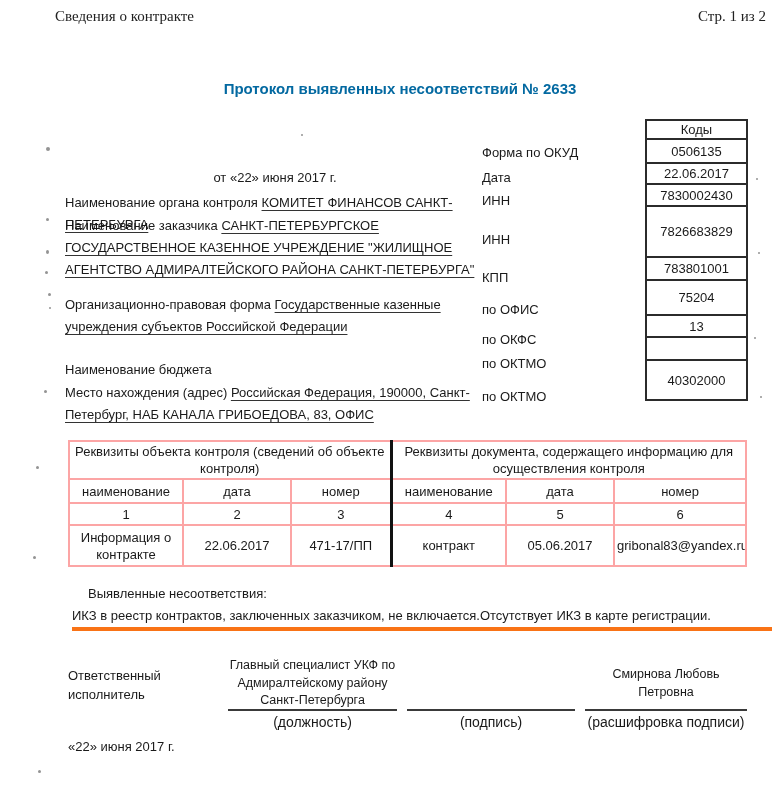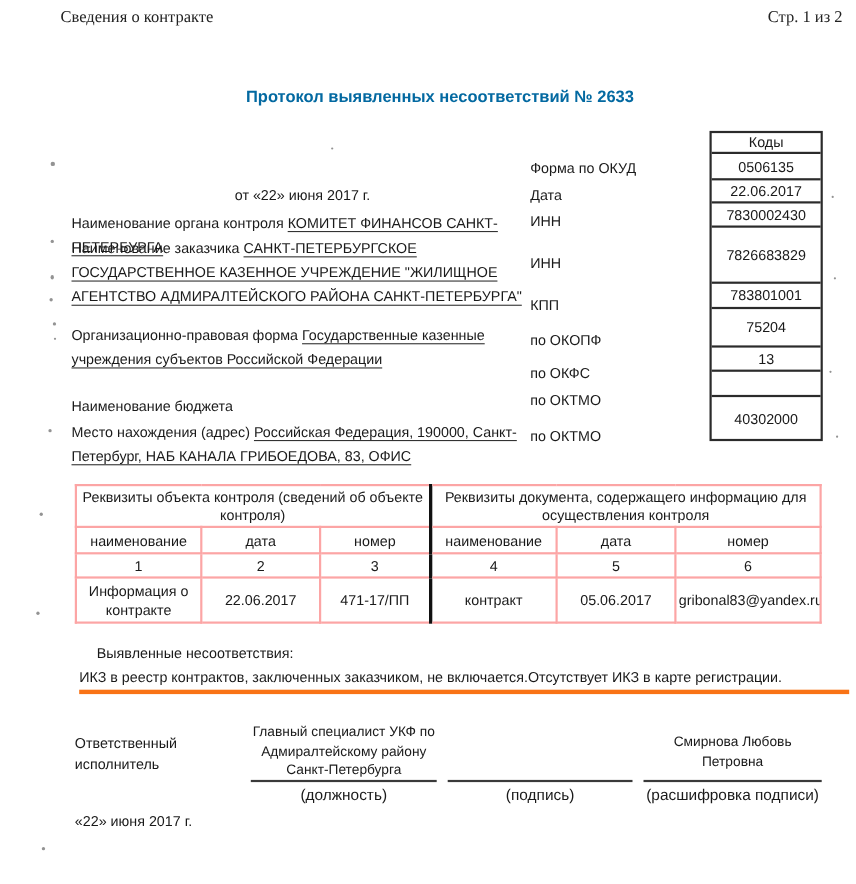--- a/index.html
+++ b/index.html
@@ -80,21 +80,21 @@
   <div class="field" style="top:382px">
     <span>Место нахождения (адрес)</span>
     <span class="u">Российская Федерация, 190000, Санкт-Петербург, НАБ КАНАЛА ГРИБОЕДОВА, 83, ОФИС</span>
   </div>
 
   <span class="clabel" style="top:145px">Форма по ОКУД</span>
   <span class="clabel" style="top:170px">Дата</span>
   <span class="clabel" style="top:193px">ИНН</span>
   <span class="clabel" style="top:232px">ИНН</span>
   <span class="clabel" style="top:270px">КПП</span>
-  <span class="clabel" style="top:302px">по ОКОПФ</span>
+  <span class="clabel" style="top:302px">по ОФИС</span>
   <span class="clabel" style="top:332px">по ОКФС</span>
   <span class="clabel" style="top:356px">по ОКТМО</span>
   <span class="clabel" style="top:389px">по ОКТМО</span>
 
   <div class="codes">
     <div class="cbox" style="height:19px">Коды</div>
     <div class="cbox" style="height:24px">0506135</div>
     <div class="cbox" style="height:21px">22.06.2017</div>
     <div class="cbox" style="height:22px">7830002430</div>
     <div class="cbox" style="height:51px">7826683829</div>

